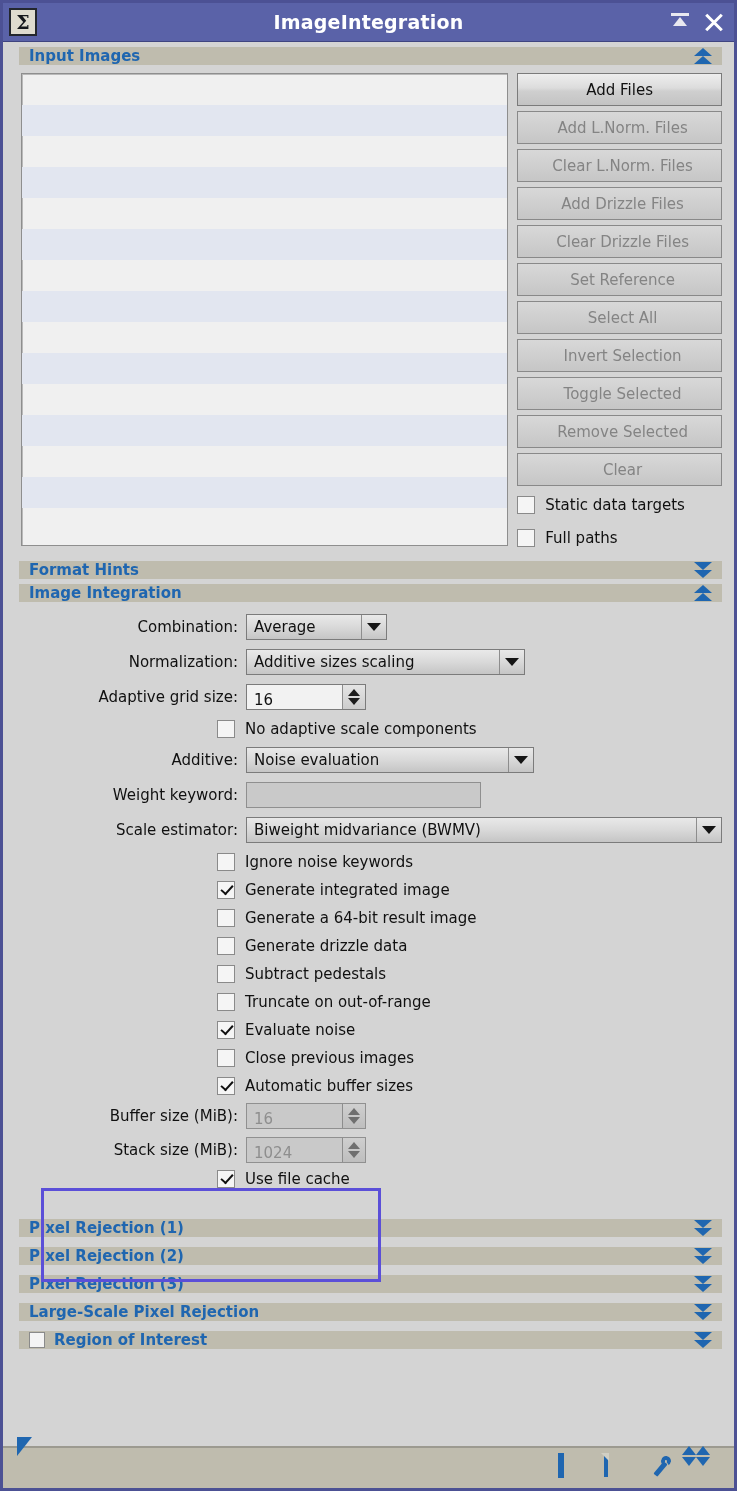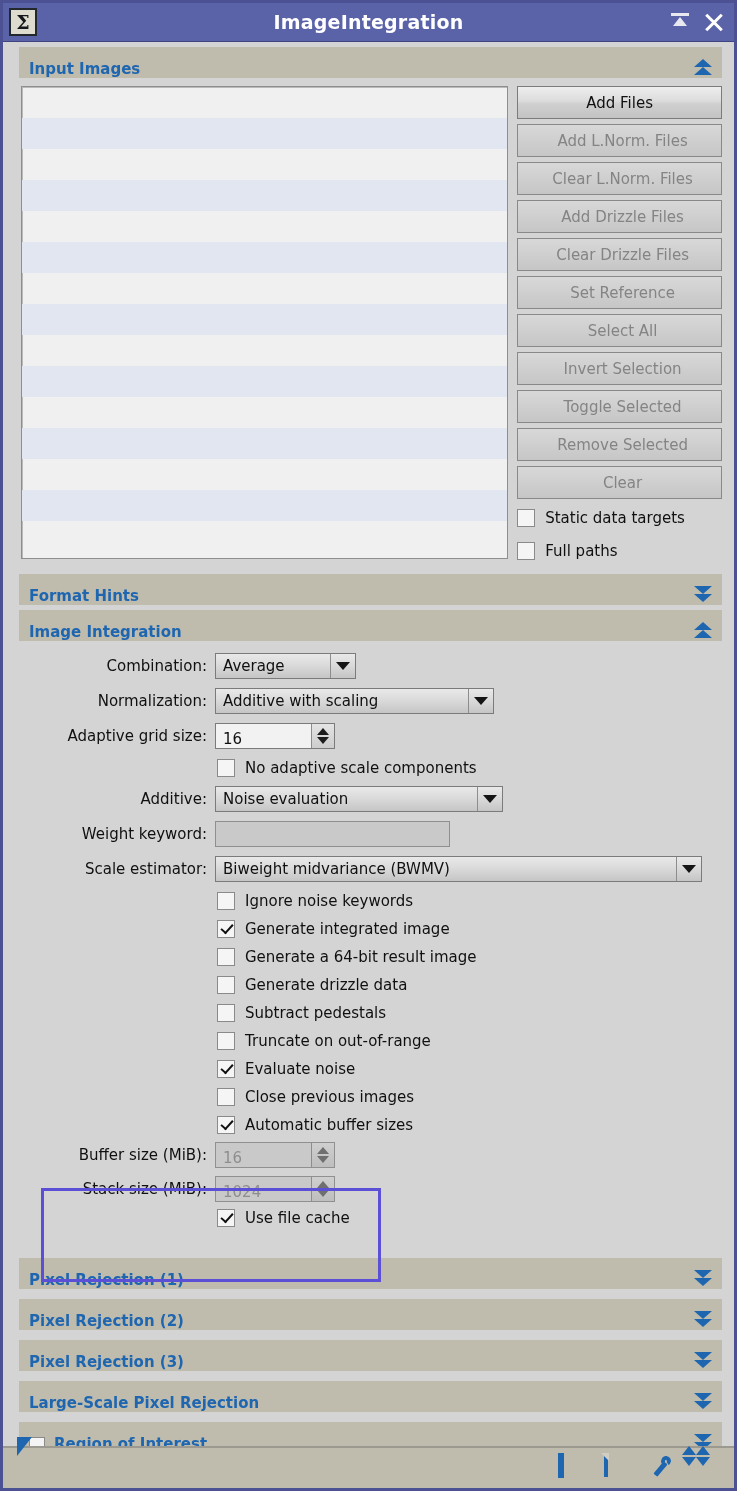--- a/index.html
+++ b/index.html
@@ -69,23 +69,23 @@
   .close-x:before { transform: rotate(45deg); }
   .close-x:after  { transform: rotate(-45deg); }
 
   
   .body {
     flex: 1; background: #d4d4d4;
     padding: 0; overflow: hidden; position: relative;
   }
   .sec-head {
     margin: 5px 12px 0 16px;
-    height: 31px;
+    height: 18px;
     background: #bfbcae;
-    display: flex; align-items: flex-end;
+    display: flex; align-items: center;
     padding: 0 8px 0 10px;
     box-sizing: border-box;
   }
   .sec-head .stitle {
     color: #1f66b0; font-weight: bold; font-size: 15px;
     font-family: "DejaVu Sans", sans-serif;
   }
   .sec-head .chev { margin-left: auto; width: 22px; height: 22px; position: relative; }
   .chev i {
     position: absolute; left: 2px; width: 0; height: 0;
@@ -139,21 +139,21 @@
   .cbox.checked:after {
     content: ""; position: absolute; left: 3px; top: 3px;
     width: 10px; height: 5px;
     border-left: 2.6px solid #101010; border-bottom: 2.6px solid #101010;
     transform: rotate(-48deg);
   }
   .cblabel { font-size: 15px; color: #101010; }
 
   
   .params { padding: 8px 12px 6px 0; }
-  .prow { display: flex; align-items: center; height: 33px; margin-bottom: 2px; }
+  .prow { display: flex; align-items: center; height: 33px; margin-bottom: 2px; padding-left: 31px; }
   .plabel {
     width: 212px; text-align: right; padding-right: 8px;
     font-size: 15px; color: #101010; flex: none;
     box-sizing: border-box;
   }
   .combo {
     height: 26px; box-sizing: border-box;
     border: 1px solid #7b7b7b;
     background: linear-gradient(to bottom, #e9e9e9 0%, #d9d9d9 50%, #c5c5c5 100%);
     display: flex; align-items: center;
@@ -342,21 +342,21 @@
           <span>Average</span>
           <span class="arrowbox">
               <span class="tri-d"></span>
             </span>
         </div>
       </div>
 
       <div class="prow">
         <span class="plabel">Normalization:</span>
         <div class="combo" style="width:279px">
-          <span>Additive with scaling</span>
+          <span>Additive sizes scaling</span>
           <span class="arrowbox">
               <span class="tri-d"></span>
             </span>
         </div>
       </div>
 
       <div class="prow">
         <span class="plabel">Adaptive grid size:</span>
         <div class="spin" style="width:120px">
           <span>16</span>

